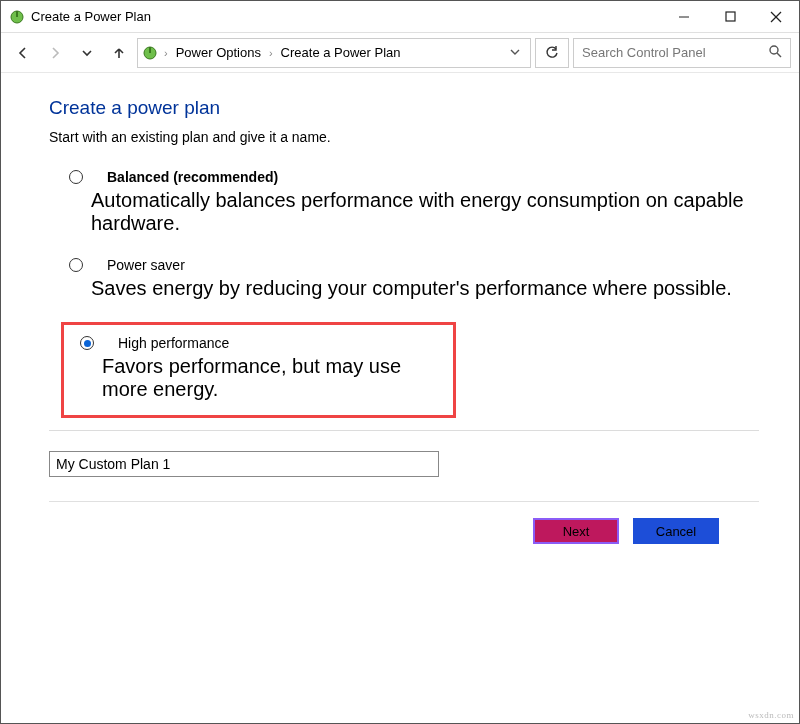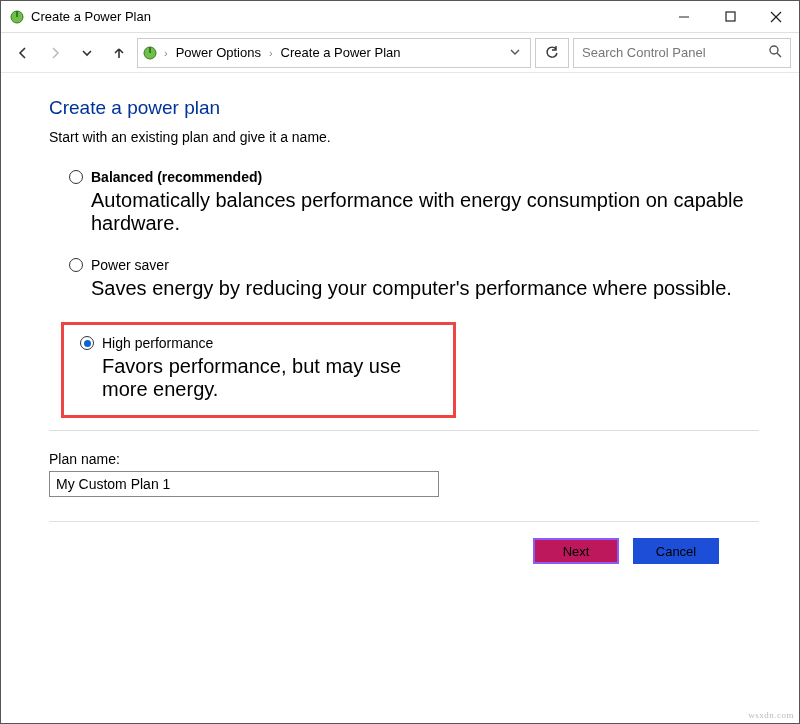--- a/index.html
+++ b/index.html
@@ -89,21 +89,21 @@
     font-weight: 400;
   }
   .subtext {
     margin: 0 0 24px 0;
     font-size: 14px;
   }
   .option {
     margin-left: 20px;
     margin-bottom: 22px;
   }
-  .option .row { display:flex; align-items:center; gap:8px; }
+  .option .row { display:flex; align-items:center; gap:24px; }
   .option .radio {
     width:14px; height:14px; border:1px solid #333; border-radius:50%;
     display:inline-flex; align-items:center; justify-content:center;
     flex-shrink:0;
   }
   .option .radio.selected::after {
     content:""; width:7px; height:7px; border-radius:50%; background:#0a64d6;
   }
   .option .label { font-size:14px; }
   .option .label.bold { font-weight:600; }
@@ -261,21 +261,20 @@
       <div class="row">
         <span class="radio selected"></span>
         <span class="label">High performance</span>
       </div>
       <div class="desc">Favors performance, but may use more energy.</div>
     </div>
   </div>
 
   <hr class="divider">
 
-  <label class="planname-label">Plan name:</label>
   <input class="planname-input" type="text" value="My Custom Plan 1" style="">
 
   
   <div class="footer">
     <div class="btn primary">Next</div>
     <div class="btn">Cancel</div>
   </div>
 </div>
 
 <div class="watermark">wsxdn.com</div>

